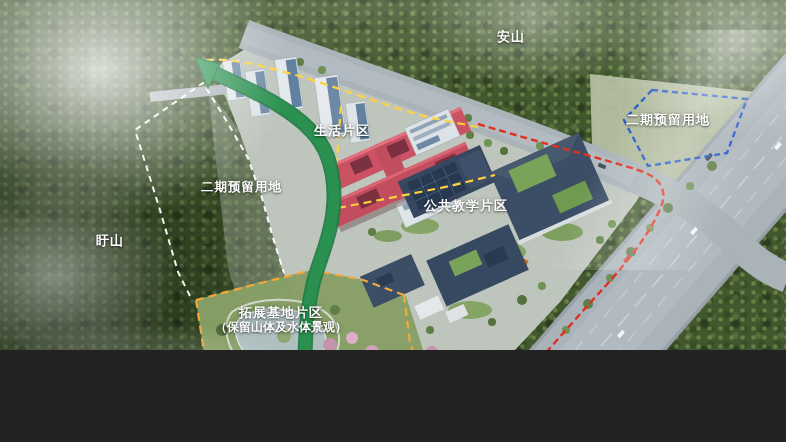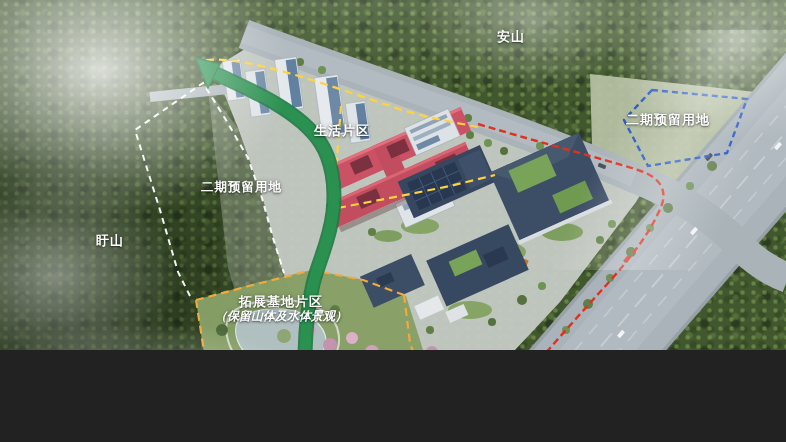--- a/index.html
+++ b/index.html
@@ -29,22 +29,22 @@
   }
   .haze{position:absolute;border-radius:50%;pointer-events:none;
     background:radial-gradient(closest-side, rgba(255,255,255,.95), rgba(255,255,255,0));}
   .streak{position:absolute;pointer-events:none;
     background:linear-gradient(115deg, rgba(255,255,255,0) 30%, rgba(255,255,255,.55) 50%, rgba(255,255,255,0) 70%);}
   svg.scene{position:absolute;inset:0;}
   .map-label{
     position:absolute;color:#fff;font-weight:bold;font-size:13px;letter-spacing:1px;
     text-shadow:0 1px 2px rgba(0,0,0,.55), 0 0 4px rgba(0,0,0,.3);white-space:nowrap;
   }
-  .map-label.sub{font-size:12px;font-weight:bold;letter-spacing:0;font-style:italic;}
-  .two-line{text-align:center;line-height:15px;}
+  .map-label.sub{font-size:12px;font-weight:bold;letter-spacing:0;}
+  .two-line{text-align:center;line-height:15px;margin-top:11px;}
 </style>
 </head>
 <body>
 
 <div id="stage">
 
   <div class="forest"></div>
   <div class="forest-shade"></div>
 
   <svg class="scene" viewBox="0 0 786 442">
@@ -261,18 +261,19 @@
   <div class="haze" style="left:-60px;top:320px;width:400px;height:220px;opacity:.65"></div>
   <div class="haze" style="left:600px;top:-60px;width:280px;height:200px;opacity:.5"></div>
   <div class="haze" style="left:420px;top:-50px;width:220px;height:140px;opacity:.35"></div>
   <div class="streak" style="left:540px;top:30px;width:280px;height:240px;opacity:.5"></div>
 
   <div class="map-label" style="left:497px;top:28px">安山</div>
   <div class="map-label" style="left:626px;top:111px">二期预留用地</div>
   <div class="map-label" style="left:314px;top:122px">生活片区</div>
   <div class="map-label" style="left:201px;top:179px;font-size:12.5px">二期预留用地</div>
   <div class="map-label" style="left:96px;top:232px">盱山</div>
+  <div class="map-label" style="left:424px;top:197px">公共教学片区</div>
   <div class="two-line" style="position:absolute;left:215px;top:294px">
     <div class="map-label" style="position:static">拓展基地片区</div>
     <div class="map-label sub" style="position:static">（保留山体及水体景观）</div>
   </div>
 
 </div>
 
 </body></html>

